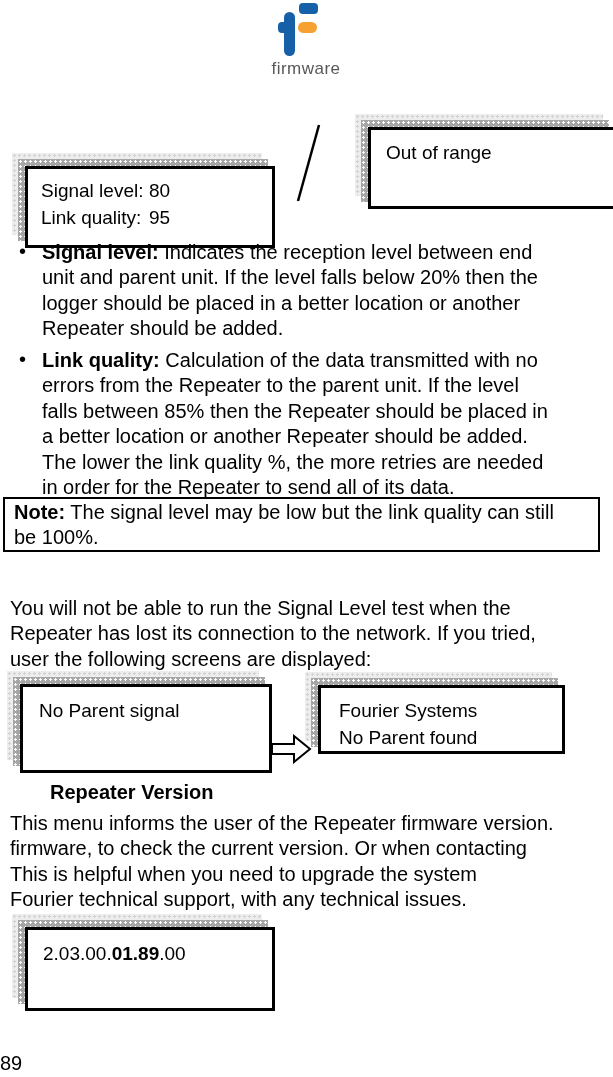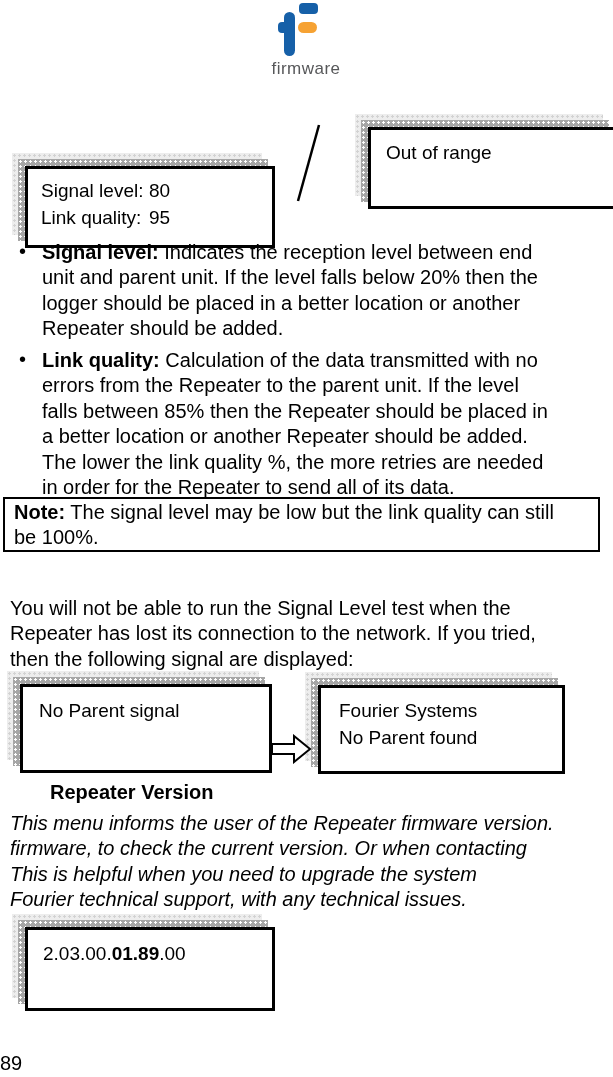--- a/index.html
+++ b/index.html
@@ -34,42 +34,42 @@
   .lcd::after {
     content:""; position:absolute; z-index:-1;
     top:-10px; left:-10px; width:calc(100% + 6px); height:calc(100% + 6px);
     background-color:#a6a6a6;
     background-image:radial-gradient(#ffffff 1px, transparent 1.3px);
     background-size:5px 5px;
   }
   #lcd-signal  { left:25px;  top:127px; width:250px; height:82px; padding:8px 0 0 13px;margin-top:39px; }
   #lcd-range   { left:368px; top:127px; width:248px; height:82px; padding:9px 0 0 15px; }
   #lcd-noparent{ left:20px;  top:684px; width:252px; height:89px; padding:10px 0 16px 16px; }
-  #lcd-fourier { left:318px; top:685px; width:247px; height:89px; padding:9px 0 0 18px; }
+  #lcd-fourier { left:318px; top:685px; width:247px; height:69px; padding:9px 0 0 18px; }
   #lcd-rptr    { left:25px;  top:927px; width:250px; height:84px; padding:10px 0 0 15px; }
   .lcd-label { display:inline-block; width:108px; }
 
   #slash { left:293px; top:121px; width:32px; height:84px; }
   #arrow { left:271px; top:734px; width:42px; height:30px; }
 
   
   .bodytext { font-size:20px; line-height:25.4px; }
   .bullet { position:absolute; left:19px; width:580px; }
   #bullet-1 { top:240px; }
   #bullet-2 { top:348px; }
   .bullet-glyph { position:absolute; left:0; top:-1px; }
   .bullet-body { margin-left:23px; }
 
   #note {
     left:3px; top:497px; width:597px; height:55px; box-sizing:border-box;
     border:2px solid #000; padding:1px 16px 0 9px;
   }
   #para-1 { left:10px; top:596px; width:595px; }
   #section-heading { left:10px; top:781px; font-size:20px; font-weight:bold;margin-left:40px; }
-  #para-2 { left:10px; top:811px; width:595px;font-style:italic; }
+  #para-2 { left:10px; top:811px; width:595px; }
 
   #page-num { left:0; top:1052px; width:595px; font-size:20px; }
   b { font-weight:bold; }
 </style>
 </head>
 <body>
 
 <div id="logo" class="abs">
   <div id="logo-stem" class="logo-part"></div>
   <div id="logo-top" class="logo-part"></div>
@@ -118,21 +118,21 @@
 </div>
 
 <div id="note" class="abs bodytext">
   <div><b>Note:</b><span> The signal level may be low but the link quality can still</span></div>
   <div>be 100%.</div>
 </div>
 
 <div id="para-1" class="abs bodytext">
   <div>You will not be able to run the Signal Level test when the</div>
   <div>Repeater has lost its connection to the network. If you tried,</div>
-  <div>then the following signal are displayed:</div>
+  <div>user the following screens are displayed:</div>
 </div>
 
 <div id="lcd-noparent" class="lcd">
   <div class="lcd-row">No Parent signal</div>
 </div>
 
 <svg id="arrow" class="abs" viewBox="0 0 42 30">
   <polygon points="1,10 23,10 23,2 39,15 23,28 23,20 1,20" fill="#fff" stroke="#000" stroke-width="2"></polygon>
 </svg>
 

